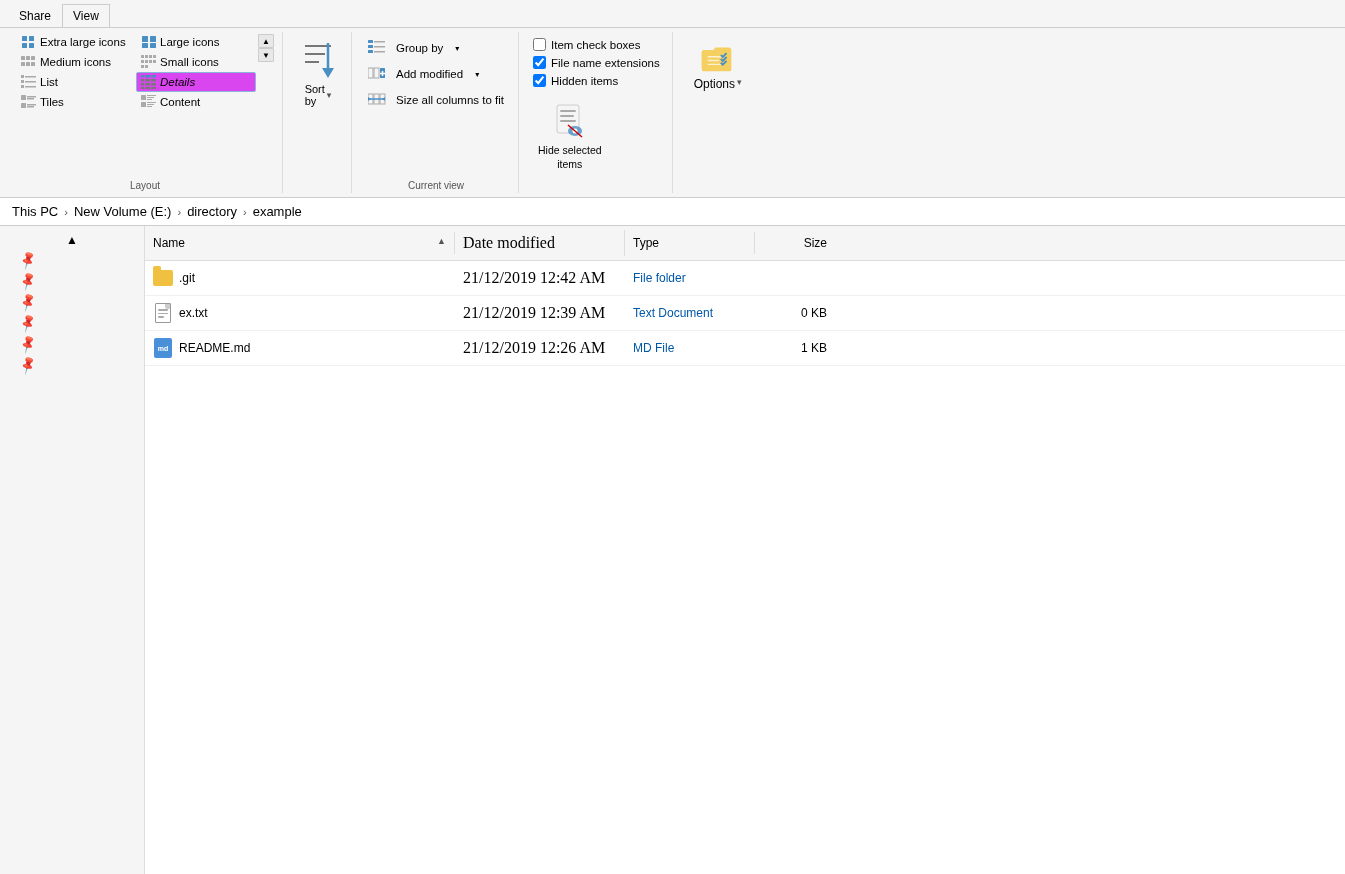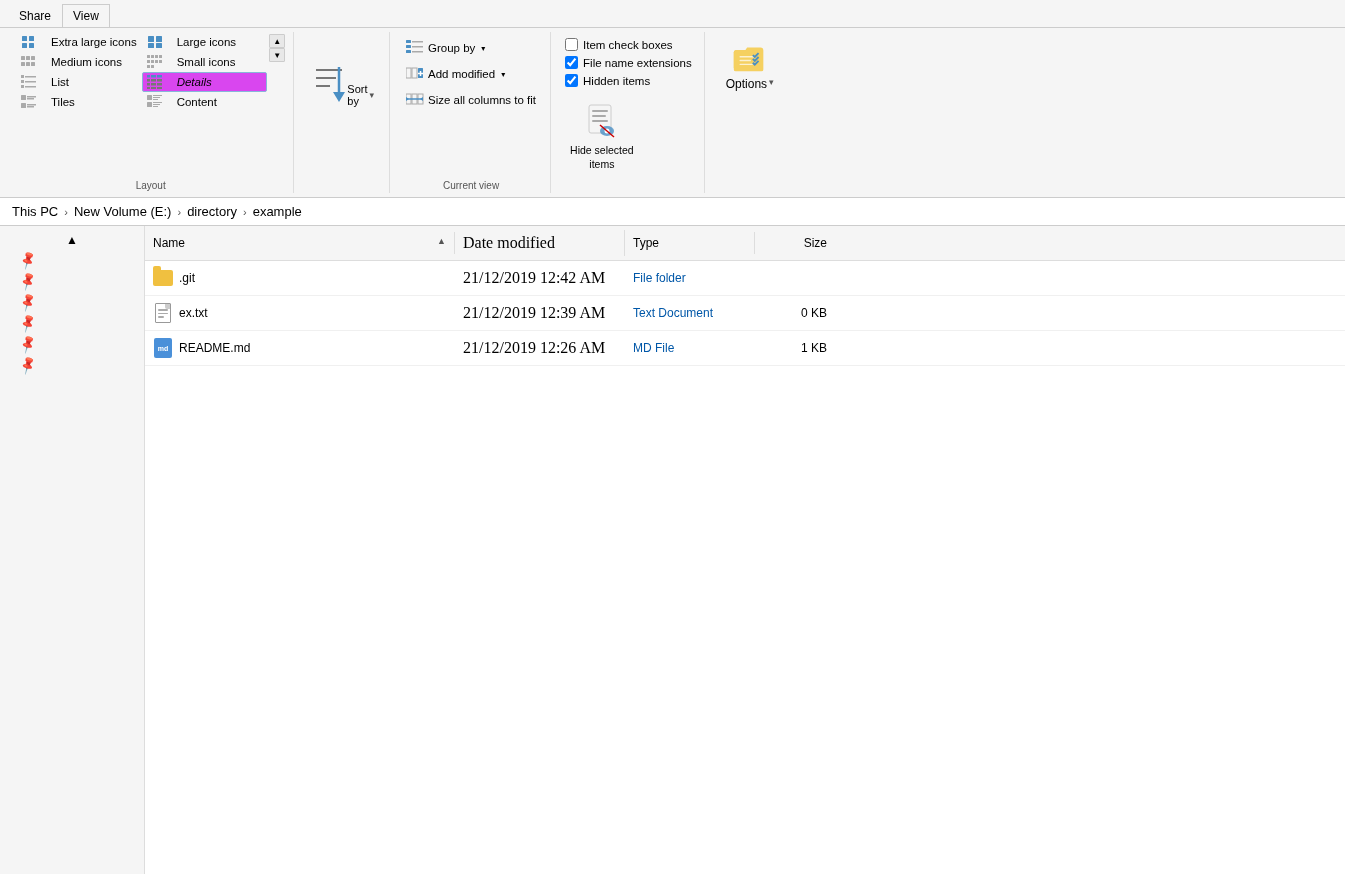--- a/index.html
+++ b/index.html
@@ -12,32 +12,32 @@
     .ribbon-tab.active { background: #f5f5f5; border-color: #ccc; border-bottom-color: #f5f5f5; z-index: 1; }
     .ribbon-content { background: #f5f5f5; border-top: 1px solid #ccc; display: flex; align-items: stretch; padding: 4px 8px; gap: 2px; min-height: 100px; }
 
     
     .ribbon-group { display: flex; flex-direction: column; align-items: center; border-right: 1px solid #ddd; padding: 0 8px; position: relative; }
     .ribbon-group-label { font-size: 10px; color: #555; margin-top: auto; padding-top: 4px; padding-bottom: 2px; }
     .ribbon-group-content { display: flex; flex: 1; align-items: flex-start; gap: 2px; }
 
     
     .layout-grid { display: grid; grid-template-columns: 1fr 1fr; gap: 0; }
-    .layout-item { display: flex; align-items: center; gap: 14px; padding: 2px 4px; cursor: pointer; white-space: nowrap; font-size: 11.5px; border: 1px solid transparent; border-radius: 2px; min-width: 120px; }
+    .layout-item { display: flex; align-items: center; gap: 3px; padding: 2px 4px; cursor: pointer; white-space: nowrap; font-size: 11.5px; border: 1px solid transparent; border-radius: 2px; min-width: 120px; }
     .layout-item.selected { background: #d946ef; border-color: #88b5d9; font-style: italic; }
     .layout-scroll { display: flex; flex-direction: column; justify-content: space-between; padding: 2px 0; }
     .scroll-btn { width: 16px; height: 14px; background: #e8e8e8; border: 1px solid #ccc; cursor: pointer; display: flex; align-items: center; justify-content: center; font-size: 8px; border-radius: 1px; }
 
     
-    .sort-btn { display: flex; flex-direction: row; align-items: flex-end; justify-content: center; padding: 4px 6px; cursor: pointer; border: 1px solid transparent; border-radius: 2px; height: 80px; }
+    .sort-btn { display: flex; flex-direction: column; align-items: center; justify-content: center; padding: 4px 6px; cursor: pointer; border: 1px solid transparent; border-radius: 2px; height: 80px; }
     .sort-icon { font-size: 28px; color: #555; line-height: 1; }
 
     
     .current-view-group { display: flex; flex-direction: column; }
-    .cv-item { display: flex; align-items: center; gap: 4px; padding: 3px 5px; cursor: pointer; white-space: nowrap; font-size: 11.5px; border: 1px solid transparent; border-radius: 2px; }
+    .cv-item { display: flex; align-items: center; gap: 10px; padding: 3px 5px; cursor: pointer; white-space: nowrap; font-size: 11.5px; border: 1px solid transparent; border-radius: 2px; }
 
     
     .showhide-group { display: flex; flex-direction: column; gap: 1px; }
     .sh-checkbox { display: flex; align-items: center; gap: 5px; font-size: 11.5px; padding: 2px 4px; cursor: pointer; }
     .sh-checkbox input { width: 13px; height: 13px; cursor: pointer; }
 
     
     .hide-selected-btn { display: flex; flex-direction: column; align-items: center; justify-content: center; padding: 4px 8px; cursor: pointer; border: 1px solid transparent; border-radius: 2px; }
     .hide-icon-wrap { width: 40px; height: 40px; display: flex; align-items: center; justify-content: center; }
     .hide-icon-label { font-size: 10.5px; text-align: center; margin-top: 2px; line-height: 1.3; }

